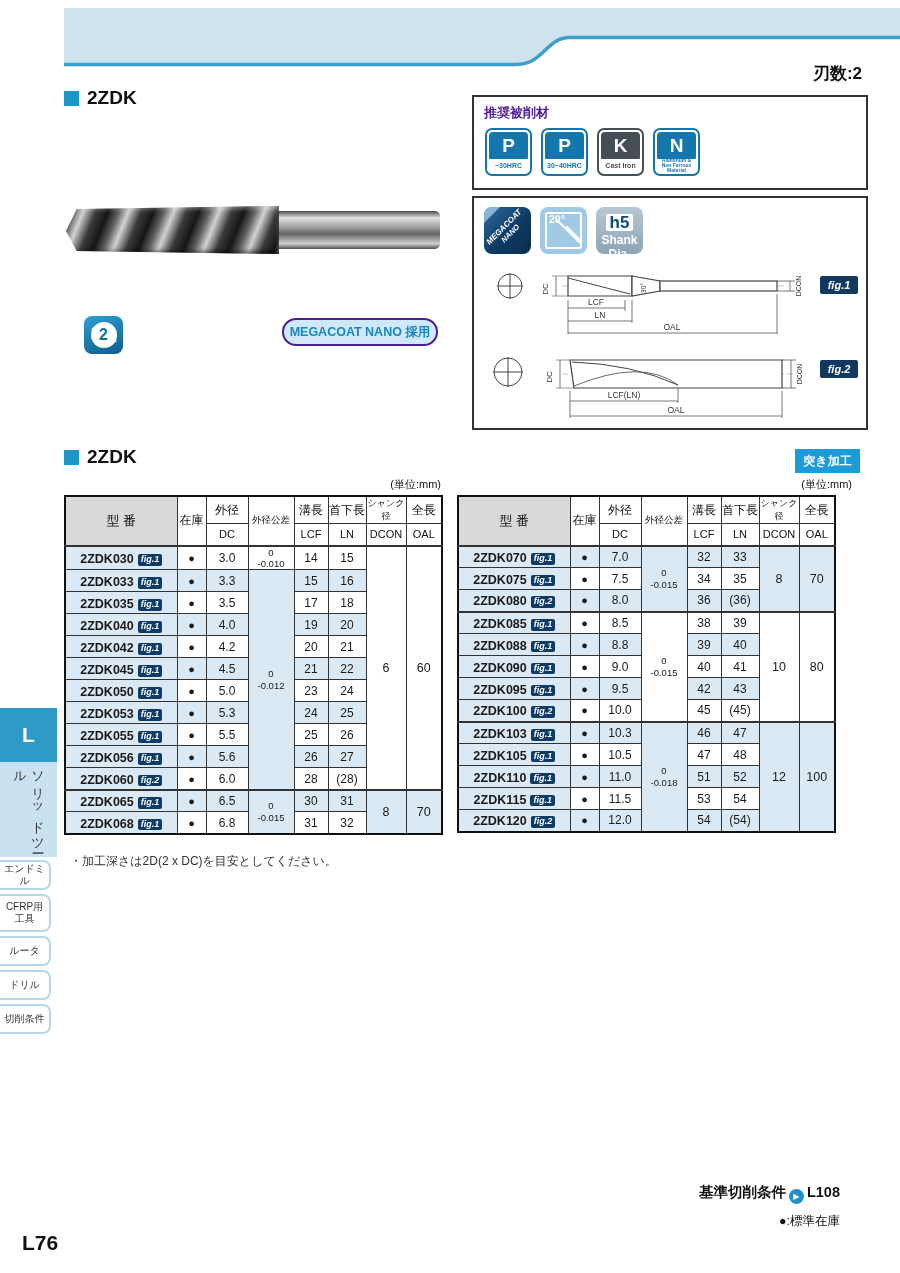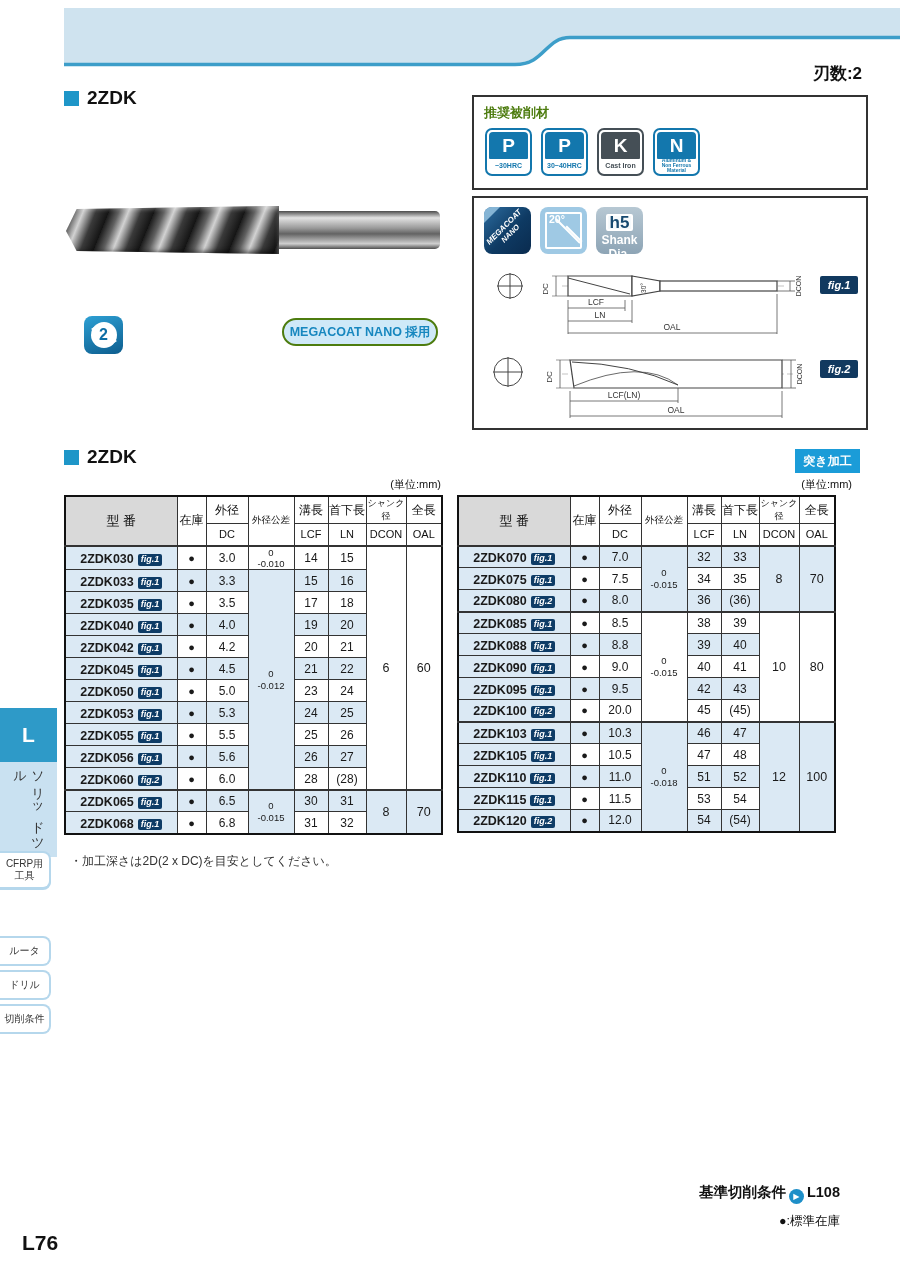--- a/index.html
+++ b/index.html
@@ -12,21 +12,21 @@
   .page-title { position:absolute; left:76px; top:22px; font-size:29px; font-weight:bold; color:#1d1d1d; letter-spacing:1px; }
   .flutes-label { position:absolute; right:38px; top:62px; font-size:17px; font-weight:bold; color:#111; }
 
   
   .sec-head { position:absolute; left:64px; display:flex; align-items:center; gap:8px; }
   .sec-sq { width:15px; height:15px; background:#1e96c8; }
   .sec-txt { font-size:19px; font-weight:bold; color:#111; }
 
   
   .mat-box { position:absolute; left:472px; top:95px; width:396px; height:95px; border:2px solid #333; background:#fff; }
-  .mat-title { position:absolute; left:10px; top:7px; font-size:13px; font-weight:bold; color:#4d7c0f; }
+  .mat-title { position:absolute; left:10px; top:7px; font-size:13px; font-weight:bold; color:#4c1d95; }
   .mat-row { position:absolute; left:11px; top:31px; display:flex; gap:9px; }
   .mbadge { width:47px; height:48px; border-radius:7px; background:#fff; border:2px solid #1377ad; padding:2px; display:flex; flex-direction:column; overflow:hidden; }
   .mbadge.dark { border-color:#454f56; }
   .mbadge .band { flex:1; border-radius:4px 4px 1px 1px; background:#1377ad; color:#fff; font-weight:bold; font-size:19px; display:flex; align-items:center; justify-content:center; line-height:1; }
   .mbadge.dark .band { background:#454f56; }
   .mbadge .lbl { height:13px; font-size:7px; font-weight:bold; color:#1377ad; display:flex; align-items:center; justify-content:center; text-align:center; line-height:1; white-space:pre-line; }
   .mbadge.dark .lbl { color:#454f56; }
   .mbadge.tiny .lbl { font-size:5px; }
 
   
@@ -40,21 +40,21 @@
 
   
   .flute-icon { position:absolute; left:84px; top:316px; width:39px; height:38px; border-radius:8px;
     background:linear-gradient(160deg,#2da0d4,#0d5d8e); display:flex; align-items:center; justify-content:center; }
   .flute-icon .disc { width:26px; height:26px; border-radius:50%; background:#fff; color:#0d6ea5; font-weight:bold; font-size:16px;
     display:flex; align-items:center; justify-content:center; position:relative; }
   .flute-icon .disc:before { content:""; position:absolute; left:-4px; top:3px; border:4px solid transparent; border-right:6px solid #fff; }
   .flute-icon .disc:after  { content:""; position:absolute; right:-4px; bottom:3px; border:4px solid transparent; border-left:6px solid #fff; }
 
   
-  .coat-pill { position:absolute; left:282px; top:318px; width:156px; height:28px; border:2px solid #4d7c0f; border-radius:14px;
+  .coat-pill { position:absolute; left:282px; top:318px; width:156px; height:28px; border:2px solid #4c1d95; border-radius:14px;
     background:#cfe9f8; color:#1787bf; font-weight:bold; font-size:12.5px; display:flex; align-items:center; justify-content:center; }
 
   
   .spec-box { position:absolute; left:472px; top:196px; width:396px; height:234px; border:2px solid #333; background:#fff; }
   .spec-badges { position:absolute; left:10px; top:9px; display:flex; gap:9px; }
   .sbadge { width:47px; height:47px; border-radius:8px; position:relative; overflow:hidden; }
   .sbadge.mega { background:linear-gradient(135deg,#2d6da0 0%,#0e3a63 55%,#0a2b4e 100%); }
   .sbadge.mega:before { content:""; position:absolute; left:0; top:0; border-top:16px solid rgba(150,195,225,.85); border-right:16px solid transparent; }
   .mega-rot { position:absolute; inset:0; display:flex; flex-direction:column; align-items:center; justify-content:center; transform:rotate(-45deg); color:#fff; font-style:italic; font-weight:bold; line-height:1.1; }
   .mega-rot .l1 { font-size:8px; } .mega-rot .l2 { font-size:7.5px; }
@@ -107,21 +107,21 @@
   .note-bold { position:absolute; left:64px; top:830px; font-size:14.5px; font-weight:bold; color:#111; }
   .note-sub { position:absolute; left:70px; top:853px; font-size:12px; color:#333; }
 
   
   .side-L { position:absolute; left:0; top:708px; width:57px; height:54px; background:#2e9ac8; color:#fff; font-size:21px; font-weight:bold;
     display:flex; align-items:center; justify-content:center; }
   .side-cat { position:absolute; left:0; top:762px; width:57px; height:95px; background:#c9e1f1; color:#333; font-size:13px;
     display:flex; align-items:center; justify-content:center; writing-mode:vertical-rl; letter-spacing:2px; }
   .side-tab { position:absolute; left:0; width:51px; background:#fff; border:2px solid #b5d7ec; border-left:none; border-radius:0 8px 8px 0;
     color:#333; font-size:10px; display:flex; align-items:center; justify-content:center; text-align:center; white-space:pre-line; line-height:1.25; }
-  .tab1 { top:860px; height:30px; } .tab2 { top:851px; height:38px; } .tab3 { top:936px; height:30px; }
+  .tab1 { top:860px; height:30px; } .tab2 { top:894px; height:38px; } .tab3 { top:936px; height:30px; }
   .tab4 { top:970px; height:30px; } .tab5 { top:1004px; height:30px; }
 
   
   .ref-line { position:absolute; left:600px; top:1183px; width:240px; text-align:right; font-size:14.5px; font-weight:bold; color:#111; }
   .ref-line .go { display:inline-block; width:15px; height:15px; border-radius:50%; background:#1e8fc8; color:#fff; font-size:8px; line-height:15px;
     text-align:center; font-style:normal; margin:0 3px; vertical-align:-2px; }
   .stock-legend { position:absolute; left:600px; top:1213px; width:240px; text-align:right; font-size:12.5px; color:#111; }
   .page-num { position:absolute; left:22px; top:1231px; font-size:21px; font-weight:bold; color:#111; }
 </style>
 </head>
@@ -501,21 +501,21 @@
         <tr>
           <td class="model-cell"><span class="model">2ZDK095</span><span class="figbadge">fig.1</span></td>
           <td class="stock tint">●</td>
           <td class="num tint">9.5</td>
           <td class="num tint">42</td>
           <td class="num tint">43</td>
         </tr>
         <tr class="gb">
           <td class="model-cell"><span class="model">2ZDK100</span><span class="figbadge">fig.2</span></td>
           <td class="stock plain">●</td>
-          <td class="num plain">20.0</td>
+          <td class="num plain">10.0</td>
           <td class="num plain">45</td>
           <td class="num plain">(45)</td>
         </tr>
         <tr class="gs">
           <td class="model-cell"><span class="model">2ZDK103</span><span class="figbadge">fig.1</span></td>
           <td class="stock tint">●</td>
           <td class="num tint">10.3</td>
           <td class="tol tint" rowspan="5">
             <div>0</div>
             <div>-0.018</div>

